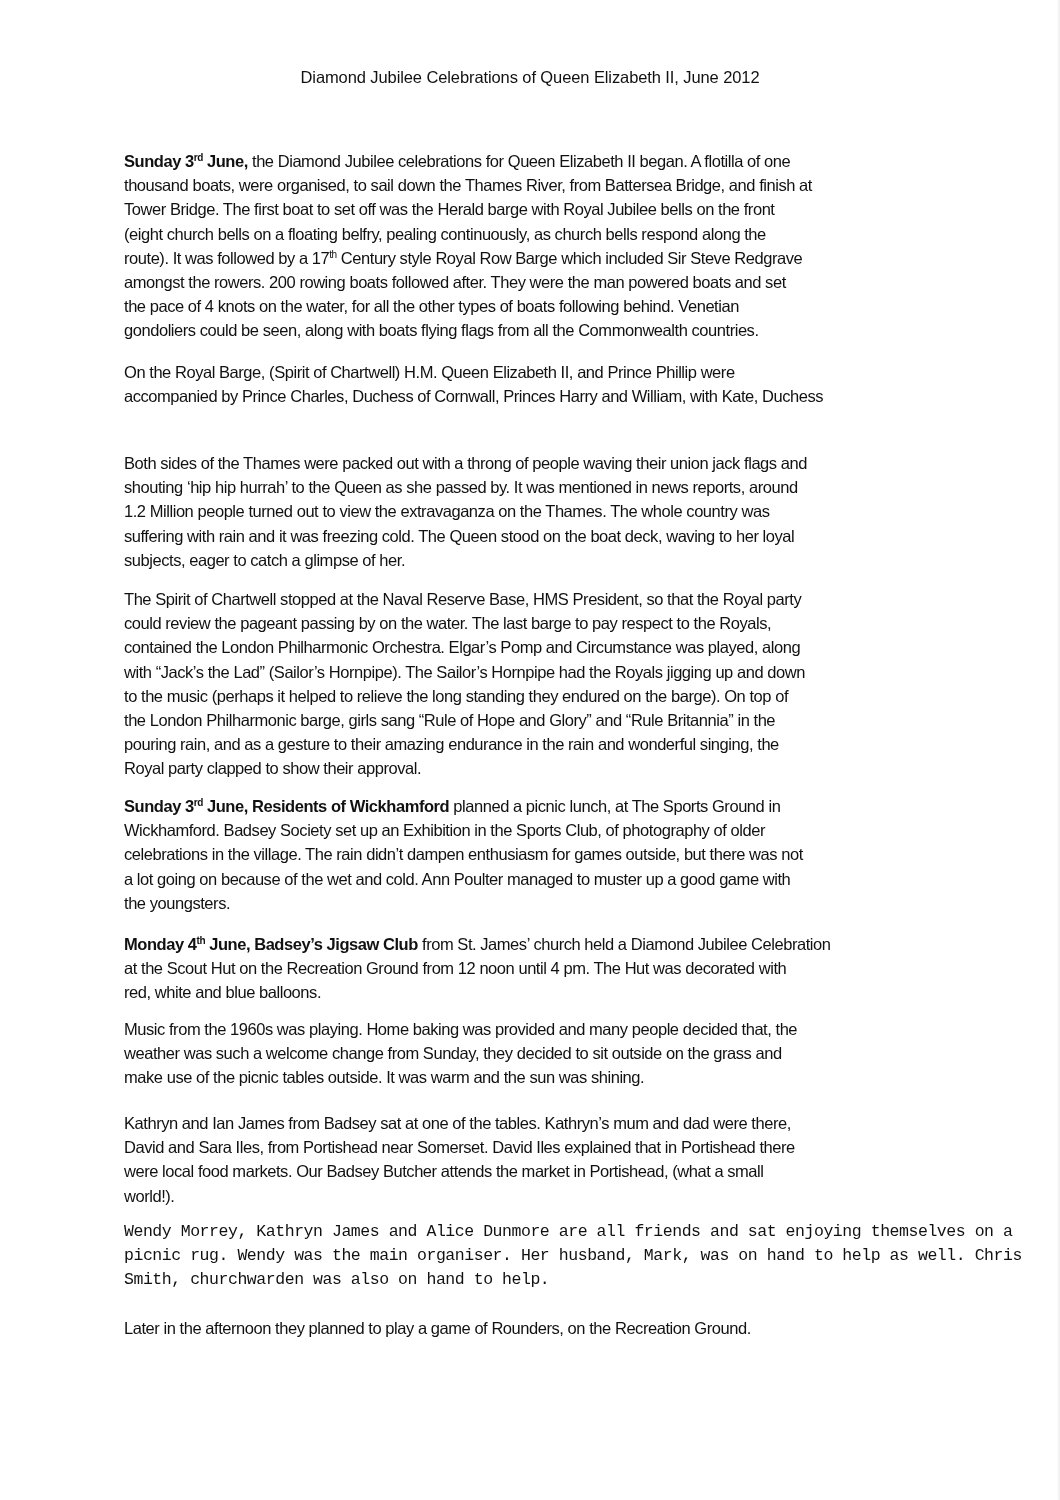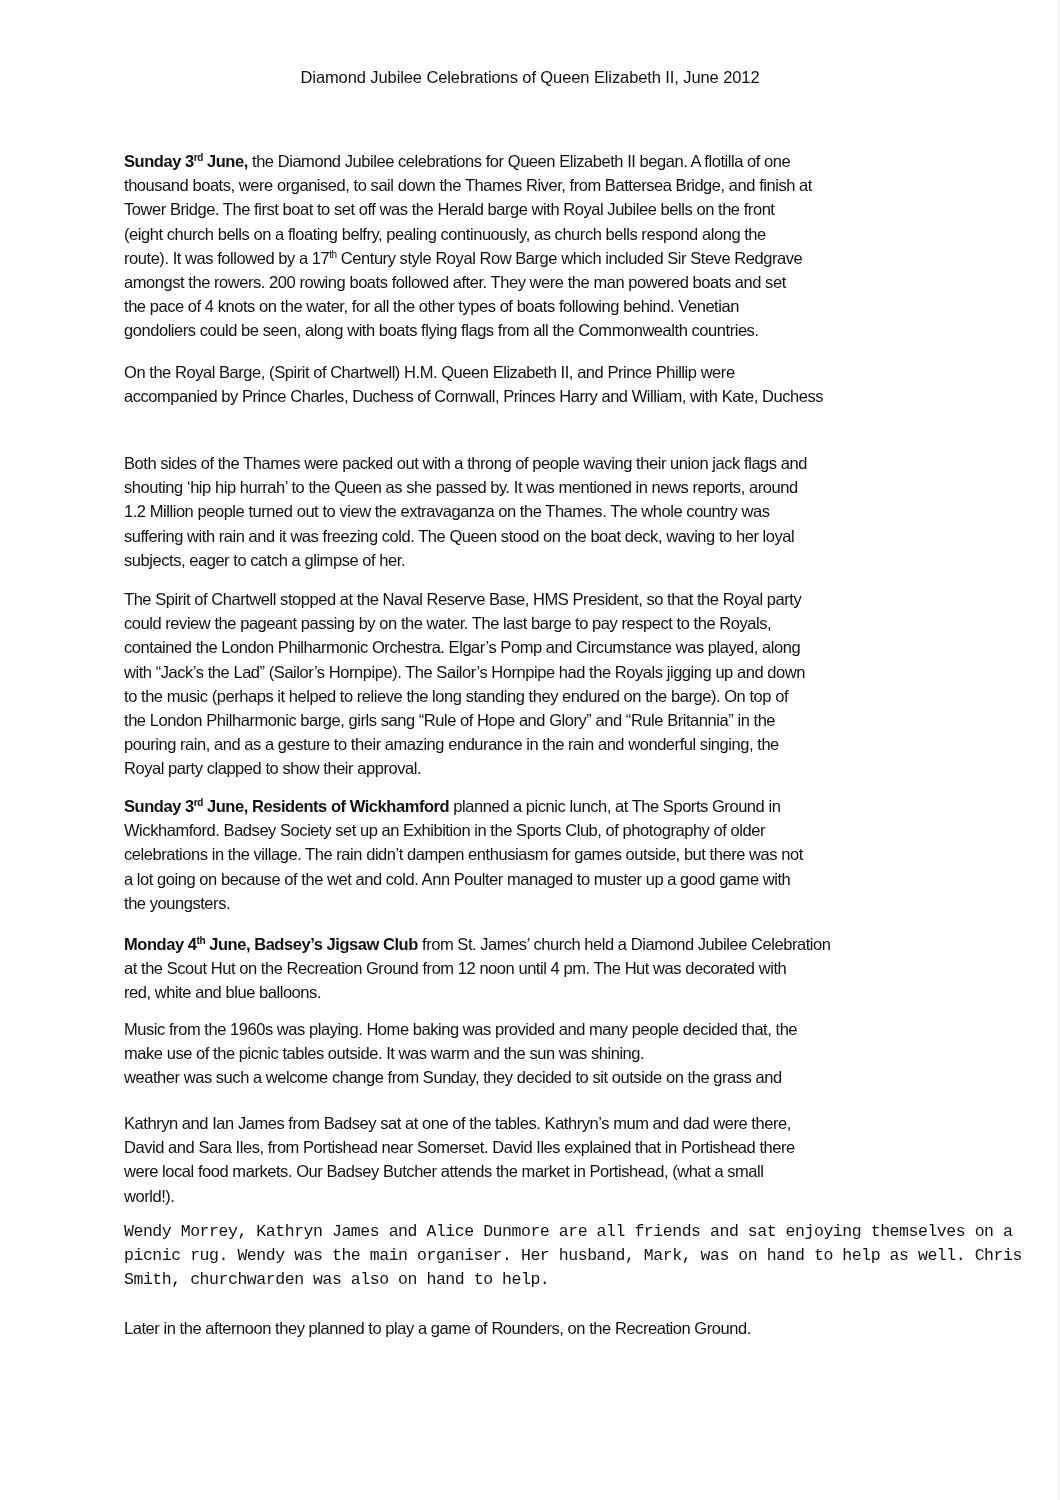--- a/index.html
+++ b/index.html
@@ -117,22 +117,22 @@
       <span class="line"><span>a lot going on because of the wet and cold.  Ann Poulter managed to muster up a good game with</span></span>
       <span class="line"><span>the youngsters.</span></span>
     </div>
   <div class="para" id="p6">
       <span class="line"><span style="font-weight: bold;">Monday 4</span><sup style="font-weight: bold;">th</sup><span style="font-weight: bold;"> June, Badsey’s  Jigsaw Club</span><span> from St. James’ church held a Diamond Jubilee Celebration</span></span>
       <span class="line"><span>at the Scout Hut on the Recreation Ground from 12 noon until 4 pm.  The Hut was decorated with</span></span>
       <span class="line"><span>red, white and blue balloons.</span></span>
     </div>
   <div class="para" id="p7">
       <span class="line"><span>Music from the 1960s was playing.  Home baking was provided and many people decided that, the</span></span>
+      <span class="line"><span>weather was such a welcome change from Sunday, they decided to sit outside on the grass and</span></span>
       <span class="line"><span>make use of the picnic tables outside.  It was warm and the sun was shining.</span></span>
-      <span class="line"><span>weather was such a welcome change from Sunday, they decided to sit outside on the grass and</span></span>
     </div>
   <div class="para" id="p8">
       <span class="line"><span>Kathryn and Ian James from Badsey sat at one of the tables.  Kathryn’s mum and dad were there,</span></span>
       <span class="line"><span>David and Sara Iles, from Portishead near Somerset.  David Iles explained that in Portishead there</span></span>
       <span class="line"><span>were local food markets.  Our Badsey Butcher attends the market in Portishead, (what a small</span></span>
       <span class="line"><span>world!).</span></span>
     </div>
   <div class="para" id="p9">
       <span class="line"><span>Wendy Morrey, Kathryn James and Alice Dunmore are all friends and sat enjoying themselves on a</span></span>
       <span class="line"><span>picnic rug.  Wendy was the main organiser.  Her husband, Mark, was on hand to help as well.  Chris</span></span>

